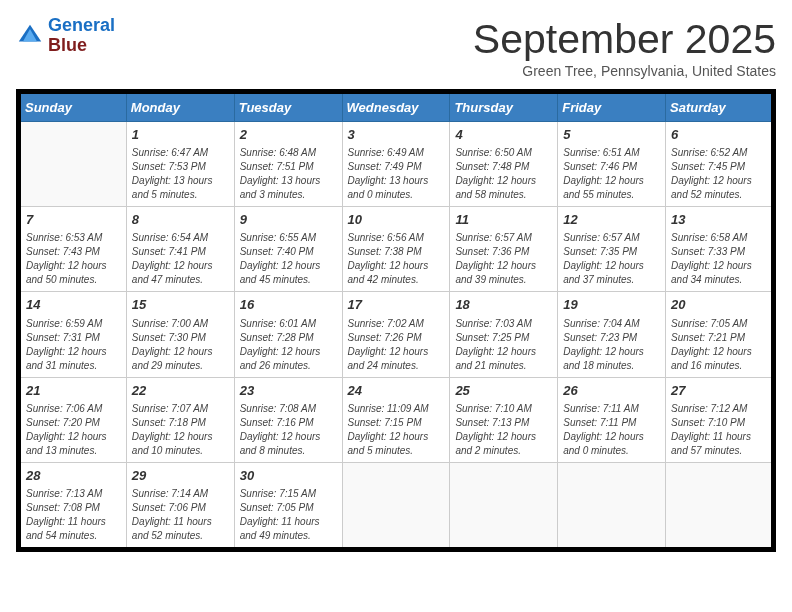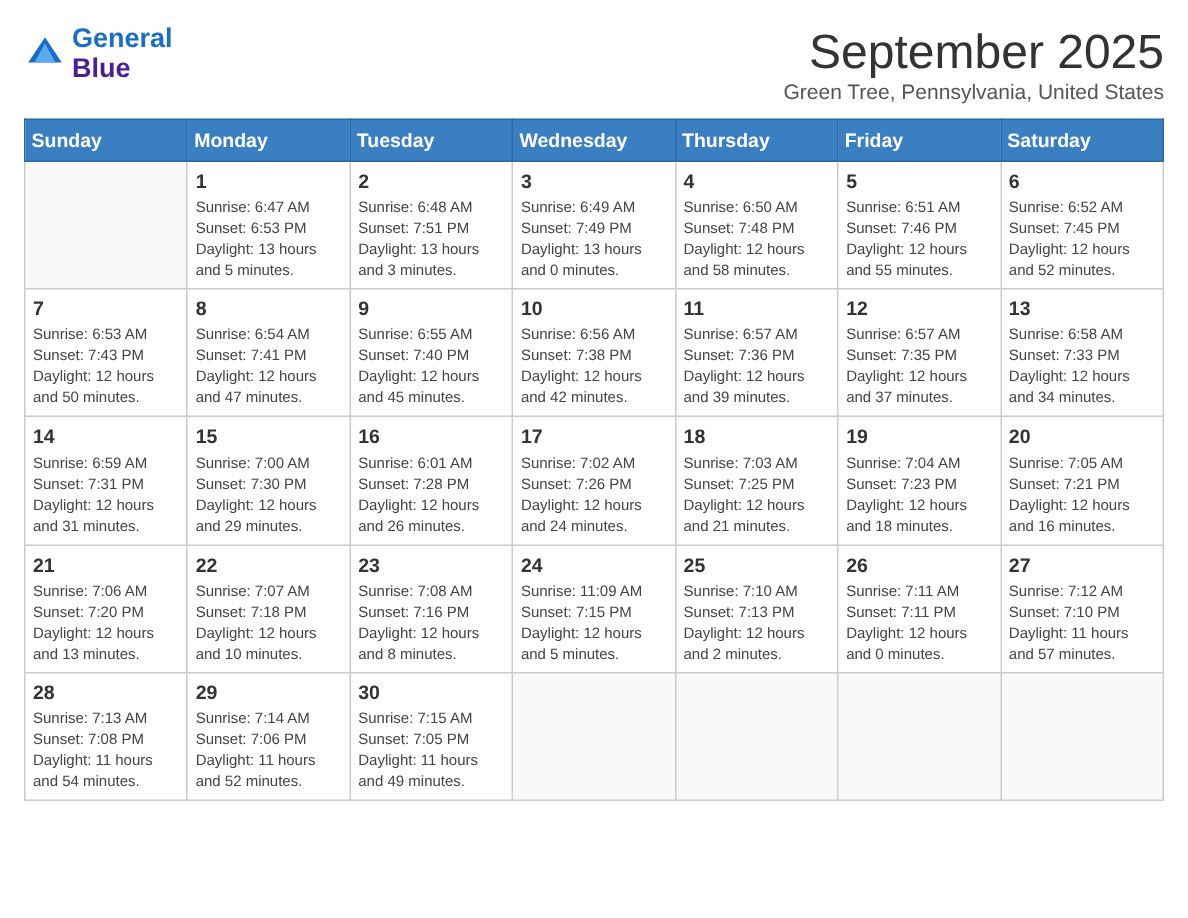--- a/index.html
+++ b/index.html
@@ -32,34 +32,35 @@
       color: #1a6fc4;
     }
     .logo-icon {
       width: 28px;
       height: 28px;
     }
     .title-block {
       text-align: right;
     }
     .month-title {
-      font-size: 32px;
+      font-size: 41px;
       color: #333;
       font-weight: normal;
       text-align: right;
     }
     .subtitle {
       font-size: 14px;
       color: #555;
       text-align: right;
     }
     .calendar {
       width: 100%;
       border-collapse: collapse;
-      border: 1px solid #000000;
+      border: 5px solid #000000;
+      font-style: italic;
     }
     .calendar th {
       background-color: #3a7fc1;
       color: #fff;
       font-size: 13px;
       font-weight: bold;
       padding: 6px 4px;
       text-align: left;
       border: 1px solid #2a6aa0;
     }
@@ -86,21 +87,21 @@
 <body>
 
 <div class="header">
   <div class="logo">
     <svg class="logo-icon" viewBox="0 0 40 40">
       <polygon points="20,4 36,28 4,28" fill="#1a6fc4"></polygon>
       <polygon points="20,10 30,28 10,28" fill="#5aabf0"></polygon>
     </svg>
     <div class="logo-text">
       <div><span>General</span></div>
-      <div><span style="color:#4c1d95">Blue</span></div>
+      <div><span style="color:#7f1d1d">Blue</span></div>
     </div>
   </div>
   <div class="title-block">
     <div class="month-title">September 2025</div>
     <div class="subtitle">Green Tree, Pennsylvania, United States</div>
   </div>
 </div>
 
 <table class="calendar">
   <thead>
@@ -113,21 +114,21 @@
         <th>Friday</th>
         <th>Saturday</th>
       </tr>
   </thead>
   <tbody id="calendar-body">
   <tr>
         <td class="empty"></td>
         <td>
           <span class="day-num">1</span>
           <div class="day-info">Sunrise: 6:47 AM</div>
-          <div class="day-info">Sunset: 6:53 PM</div>
+          <div class="day-info">Sunset: 7:53 PM</div>
           <div class="day-info">Daylight: 13 hours</div>
           <div class="day-info">and 5 minutes.</div>
         </td>
         <td>
           <span class="day-num">2</span>
           <div class="day-info">Sunrise: 6:48 AM</div>
           <div class="day-info">Sunset: 7:51 PM</div>
           <div class="day-info">Daylight: 13 hours</div>
           <div class="day-info">and 3 minutes.</div>
         </td>

